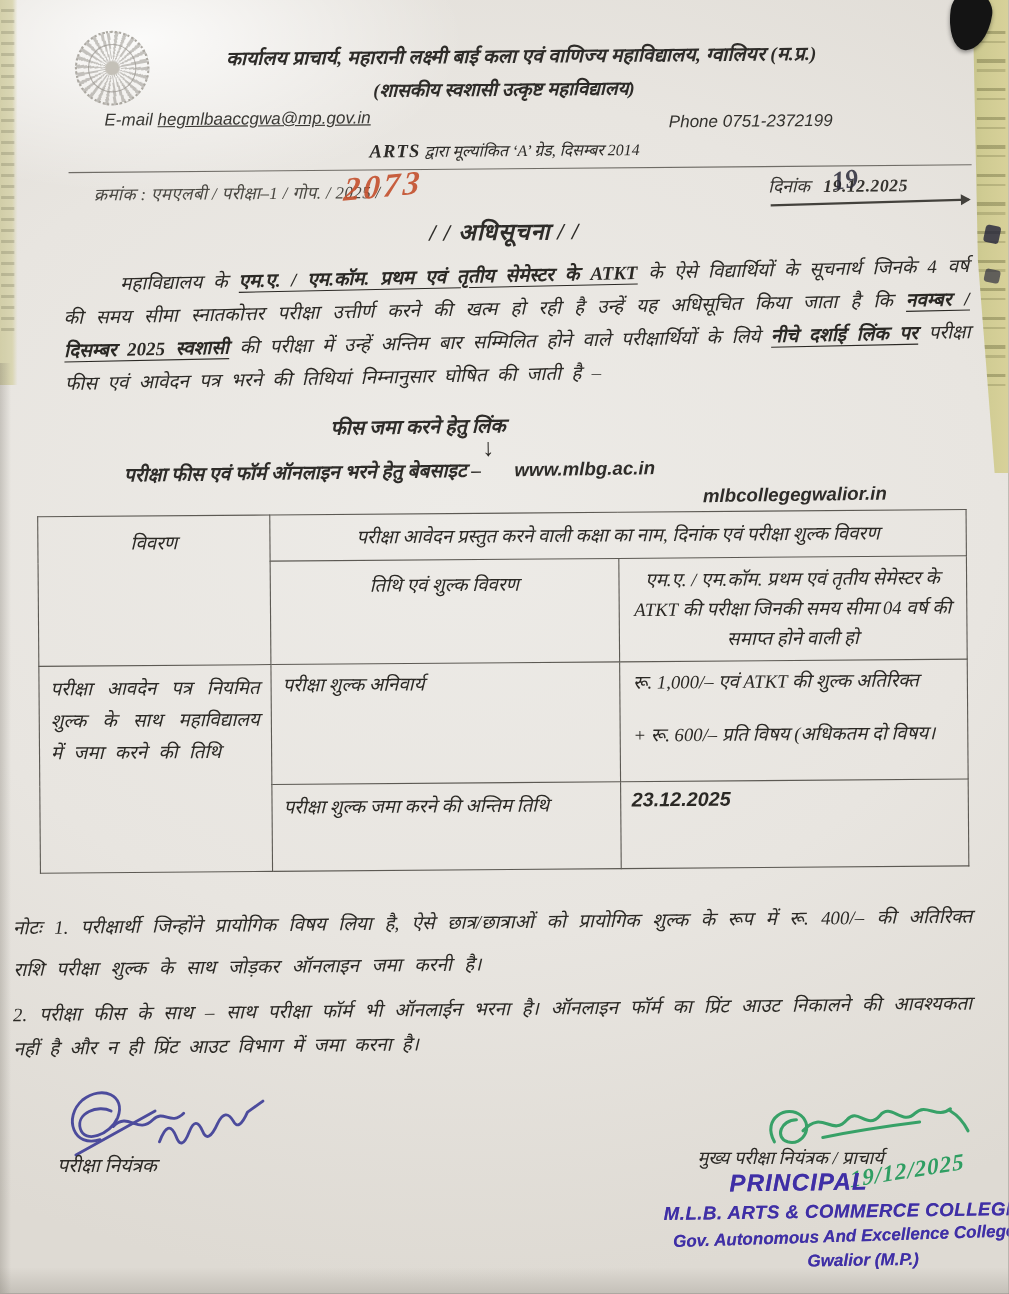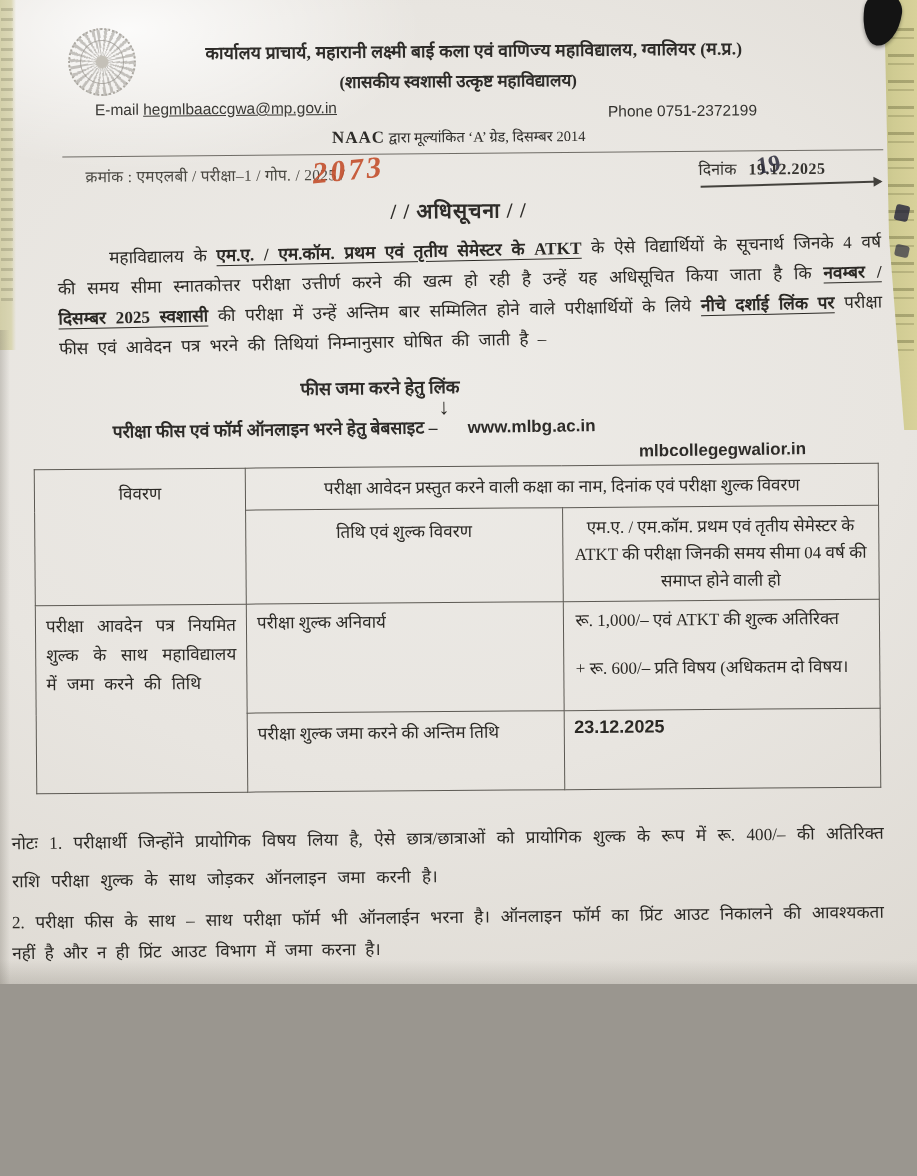--- a/index.html
+++ b/index.html
@@ -1,22 +1,23 @@
 <!DOCTYPE html>
 <html><head>
 <meta charset="utf-8">
 <style>
   html,body{margin:0;padding:0;}
   body{background:#9a968f;font-family:"Liberation Serif","DejaVu Serif",serif;}
   .photo{
-    position:relative;width:917px;height:984px;overflow:hidden;
+    position:relative;width:917px;height:1176px;overflow:hidden;
     background:
       radial-gradient(ellipse 420px 200px at 14% 3%, rgba(255,255,255,.85), rgba(255,255,255,0) 70%),
       radial-gradient(ellipse 900px 700px at 45% 40%, #edebe7 0%, #e8e5e0 55%, #dedad3 100%);
     color:#2e2c29;
+    font-style:italic;
   }
   
   .underlay-right{
     position:absolute;right:0;top:0;width:40px;height:430px;
     background:linear-gradient(to left,#d8d19a,#cfcb92 60%,#c4c189);
     clip-path:polygon(18% 0,100% 0,100% 100%,68% 100%,30% 55%);
   }
   .underlay-right .ghost-text{
     position:absolute;right:3px;top:28px;width:26px;height:330px;opacity:.55;
     background:repeating-linear-gradient(to bottom,rgba(70,70,30,.55) 0 3px,transparent 3px 9px,rgba(70,70,30,.35) 9px 11px,transparent 11px 26px);
@@ -150,21 +151,21 @@
   <div class="edge-shadow-left"></div>
 
   <div class="seal"></div>
   <div class="hdr">
     <div class="hdr-line1">कार्यालय प्राचार्य, महारानी लक्ष्मी बाई कला एवं वाणिज्य महाविद्यालय, ग्वालियर (म.प्र.)</div>
     <div class="hdr-line2">(शासकीय स्वशासी उत्कृष्ट महाविद्यालय)</div>
     <div class="hdr-contact">
       <div class="hdr-email"><span>E-mail </span><span class="addr">hegmlbaaccgwa@mp.gov.in</span></div>
       <div class="hdr-phone">Phone 0751-2372199</div>
     </div>
-    <div class="hdr-naac"><b>NAAC</b><span> द्वारा मूल्यांकित ‘A’ ग्रेड, दिसम्बर 2014</span></div>
+    <div class="hdr-naac"><b>ARTS</b><span> द्वारा मूल्यांकित ‘A’ ग्रेड, दिसम्बर 2014</span></div>
     <div class="hdr-rule"></div>
     <div class="hdr-refrow">
       <span class="hdr-ref">क्रमांक : एमएलबी / परीक्षा–1 / गोप. / 2025 /</span>
       <span class="hand-red">2073</span>
       <span class="hdr-date"><span>दिनांक</span><span class="dval">19.12.2025</span></span>
       <span class="hand-over-date">19</span>
       <span class="date-underline"></span>
     </div>
   </div>
 

